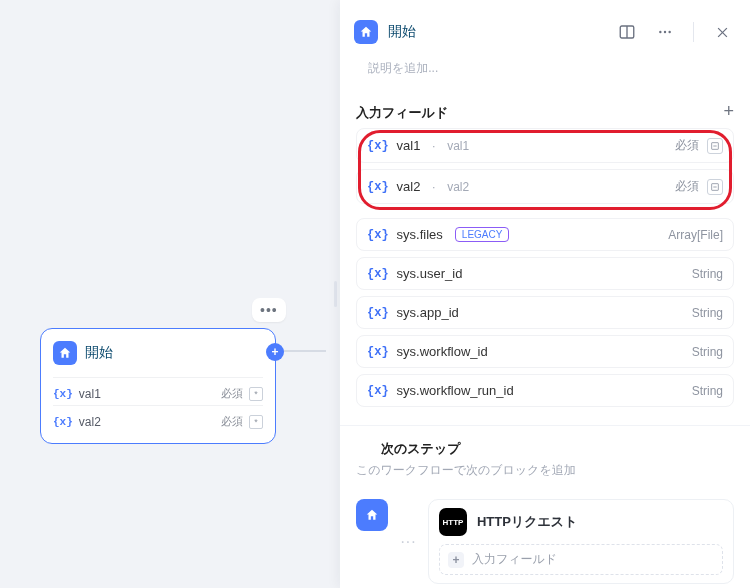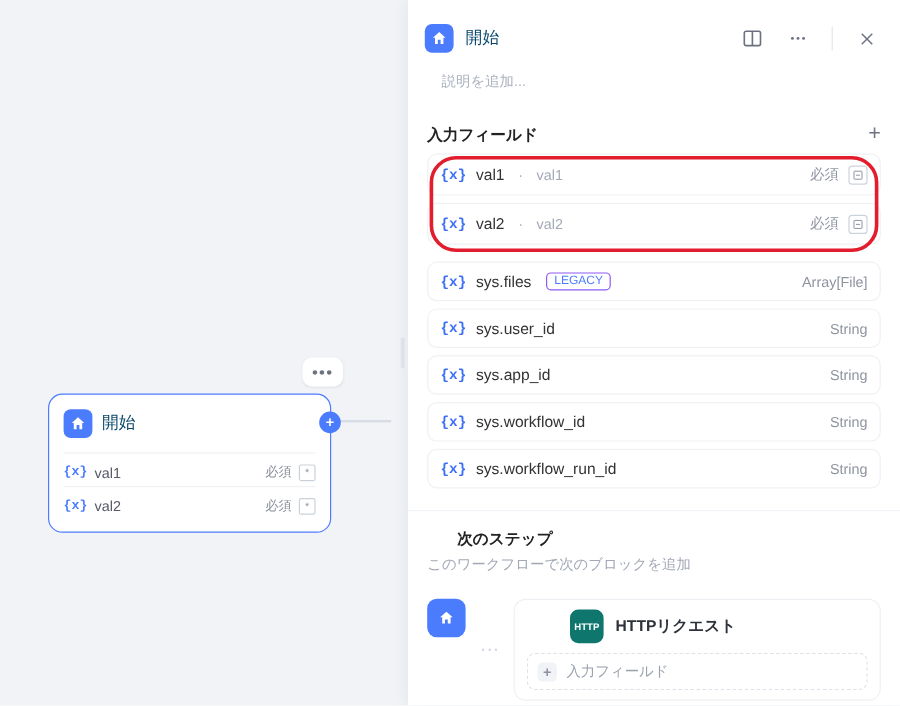--- a/index.html
+++ b/index.html
@@ -101,23 +101,23 @@
       width: 32px; height: 32px; background: #4c7cfe; border-radius: 8px;
       display: flex; align-items: center; justify-content: center; color: #fff; flex-shrink: 0; align-self: flex-start;
     }
     .step-connector { align-self: center; color: #cbd0da; flex-shrink: 0; }
     .step-block {
       flex: 1; border: 1px solid #edf0f4; border-radius: 10px; padding: 8px 10px;
       display: flex; flex-direction: column; gap: 8px;
     }
     .http-row { display: flex; align-items: center; gap: 10px; }
     .http-badge {
-      width: 28px; height: 28px; background: #0f766e; border-radius: 7px;
+      width: 28px; height: 28px; background: #000000; border-radius: 7px;
       display: flex; align-items: center; justify-content: center; color: #fff;
-      font-size: 8px; font-weight: 700; margin-left: 36px;
+      font-size: 8px; font-weight: 700;
     }
     .http-label { font-size: 13px; font-weight: 600; color: #2d3139; }
     .add-parallel {
       display: flex; align-items: center; gap: 8px; padding: 6px 8px;
       border: 1px dashed #dee2ea; border-radius: 7px; color: #9aa0ac; font-size: 12px;
     }
     .add-parallel .plus {
       width: 16px; height: 16px; border-radius: 4px; background: #f1f3f8;
       display: flex; align-items: center; justify-content: center; color: #8c92a0; font-weight: 700;
     }

